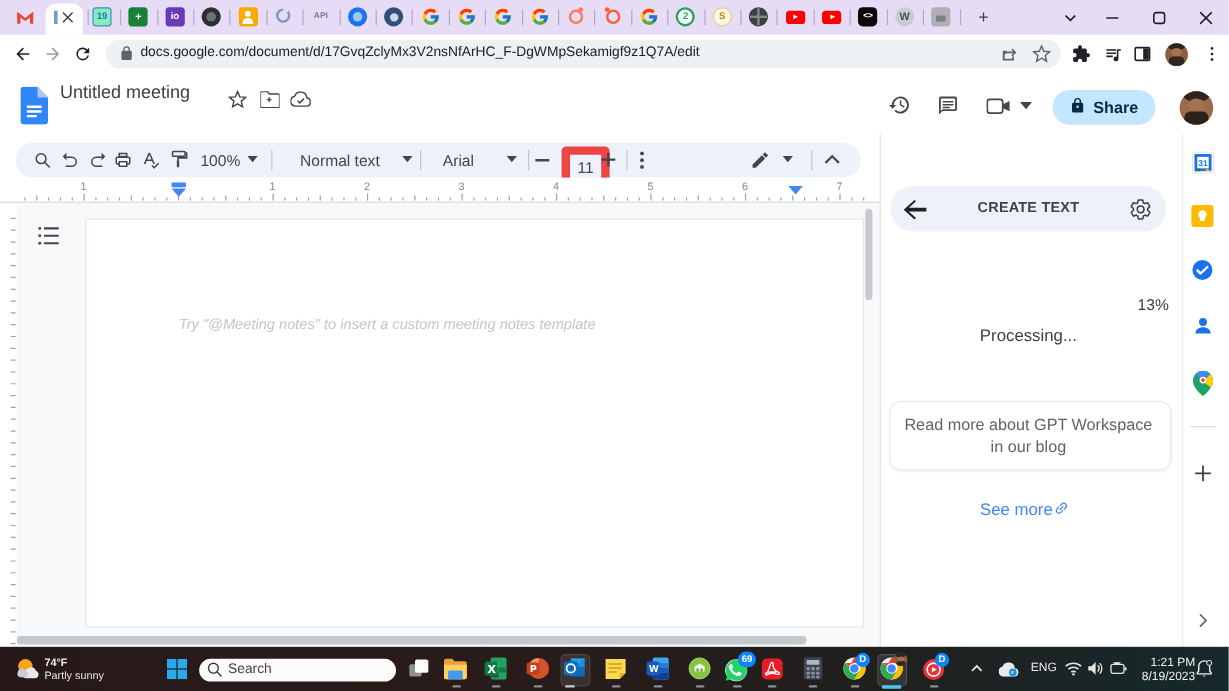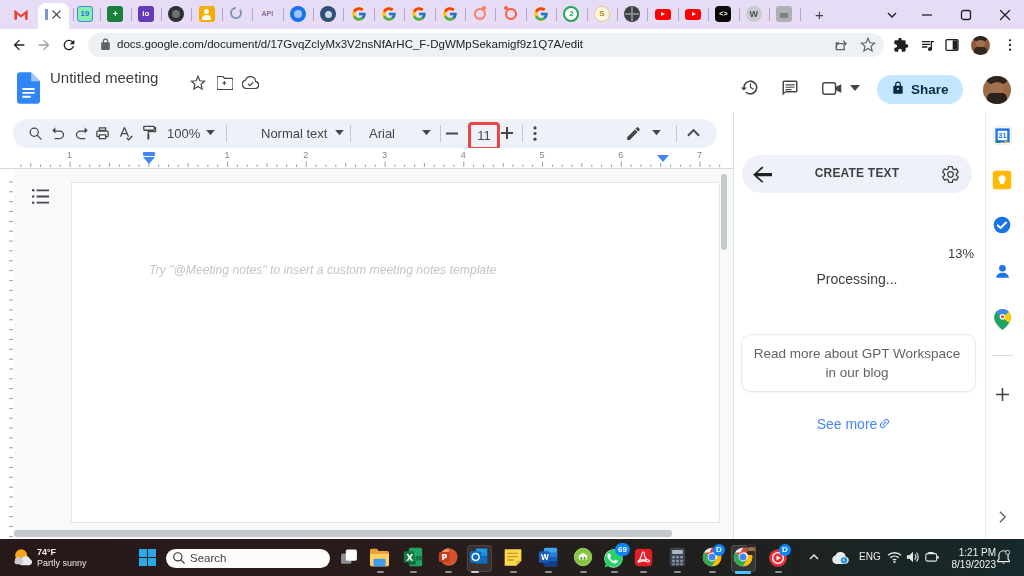--- a/index.html
+++ b/index.html
@@ -145,23 +145,23 @@
   </div>
 
   <div class="abs" id="dochead">
     <div class="abs" style="left:50px;top:8px;font-size:15px;color:#3c4043;">Untitled meeting</div>
     <div class="abs" style="left:877px;top:14px;width:86px;height:29px;border-radius:15px;background:#c2e7ff;"></div>
     <div class="abs" style="left:911px;top:21px;font-size:13.5px;font-weight:bold;color:#0b2a41;">Share</div>
   </div>
 
   <div class="abs" id="toolbar"></div>
   <div class="tbtxt" style="left:167px;top:126px;">100%</div>
-  <div class="tbtxt" style="left:261px;top:126px;">Normal text</div>
+  <div class="tbtxt" style="left:250px;top:126px;">Normal text</div>
   <div class="tbtxt" style="left:369px;top:126px;">Arial</div>
-  <div class="abs" style="left:468px;top:122px;width:26px;height:22px;border:3px solid #ef4444;border-radius:4px;background:#edf2fa;font-size:13px;color:#444746;text-align:center;line-height:22px;">11</div>
+  <div class="abs" style="left:468px;top:122px;width:26px;height:22px;border:7px solid #ef4444;border-radius:4px;background:#edf2fa;font-size:13px;color:#444746;text-align:center;line-height:22px;">11</div>
 
   <div class="abs" id="hruler"></div>
   <div id="rulerticks">
   <svg style="position:absolute;left:0;top:148px;" width="733" height="21" viewBox="0 0 733 21">
   <line x1="20.8" y1="16.5" x2="20.8" y2="19" stroke="#9aa0a6" stroke-width="1"></line>
   <line x1="30.7" y1="15.0" x2="30.7" y2="19" stroke="#9aa0a6" stroke-width="1"></line>
   <line x1="40.5" y1="16.5" x2="40.5" y2="19" stroke="#9aa0a6" stroke-width="1"></line>
   <line x1="50.4" y1="16.5" x2="50.4" y2="19" stroke="#9aa0a6" stroke-width="1"></line>
   <line x1="60.2" y1="16.5" x2="60.2" y2="19" stroke="#9aa0a6" stroke-width="1"></line>
   <line x1="70.1" y1="13.5" x2="70.1" y2="19" stroke="#9aa0a6" stroke-width="1"></line>

